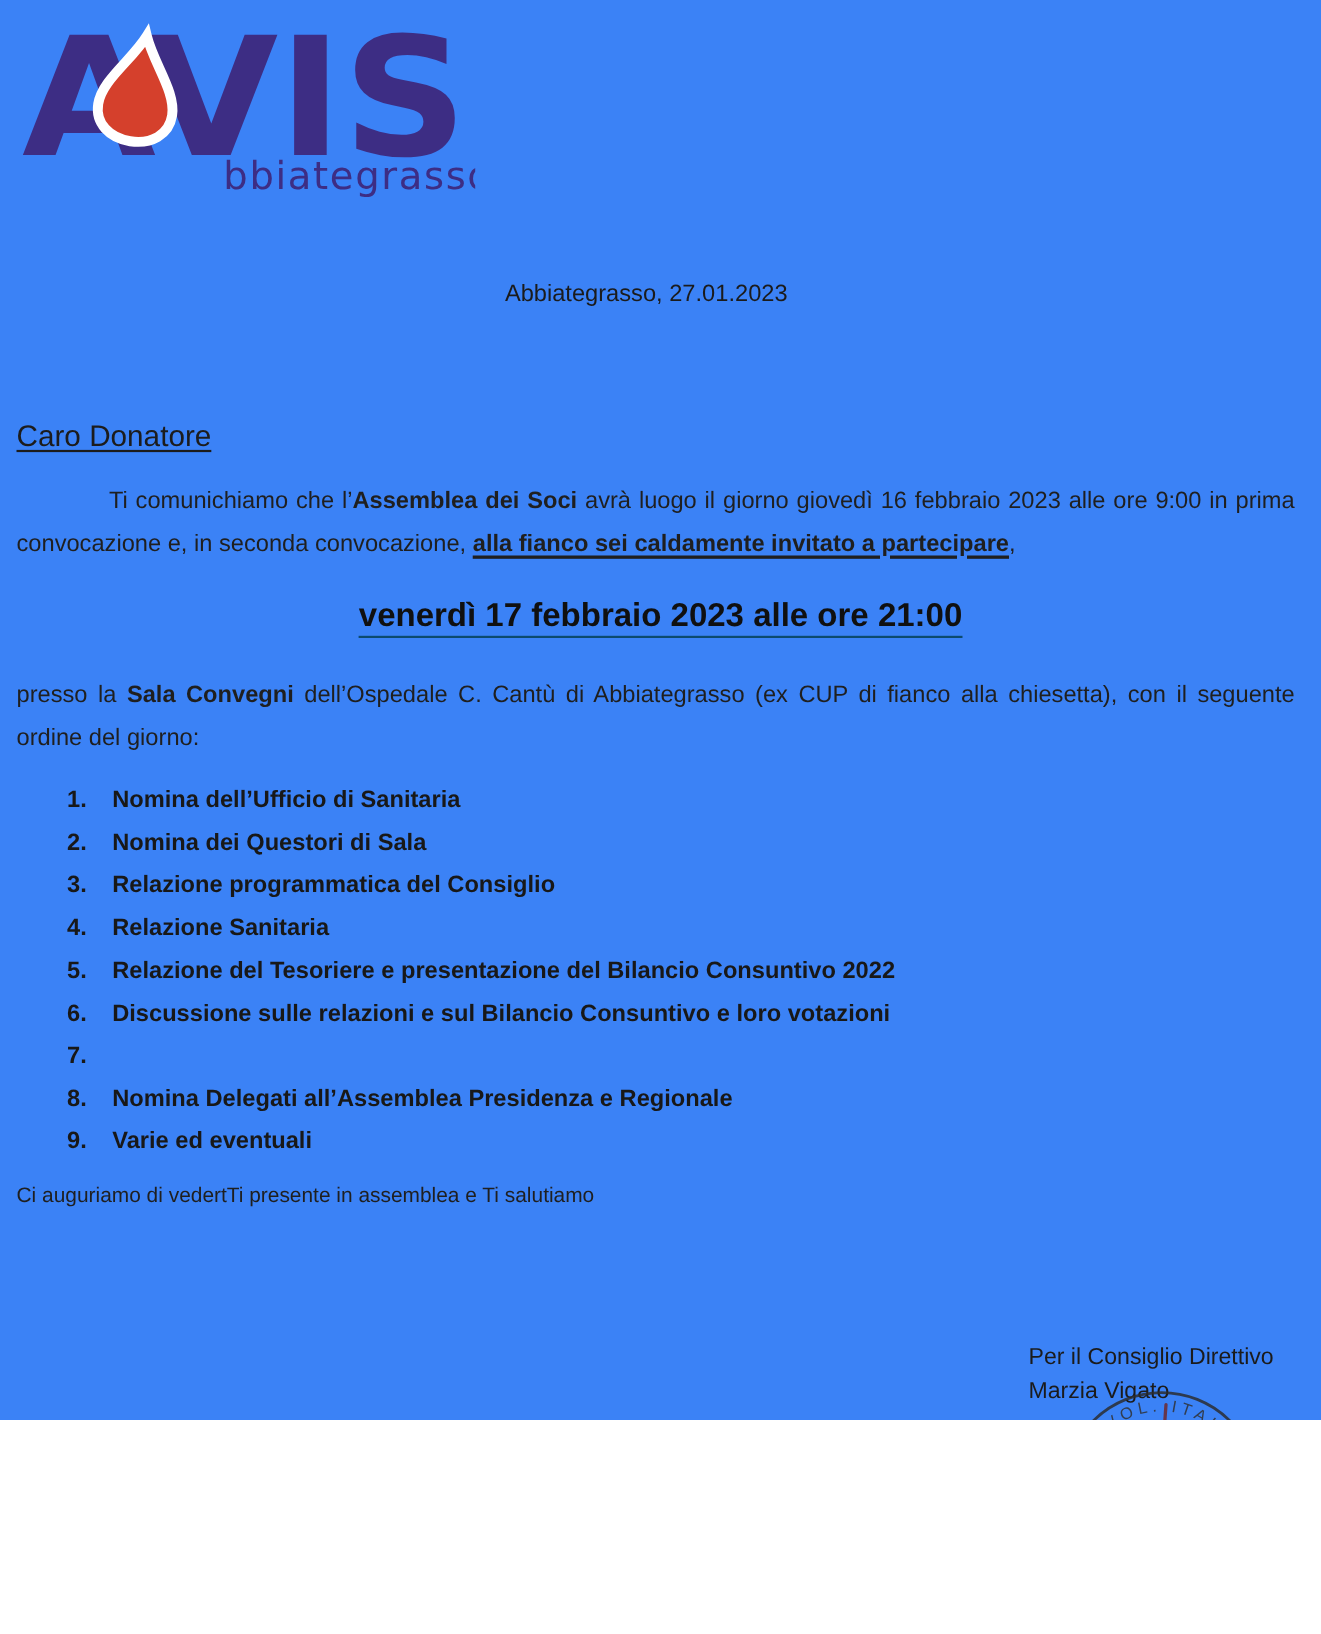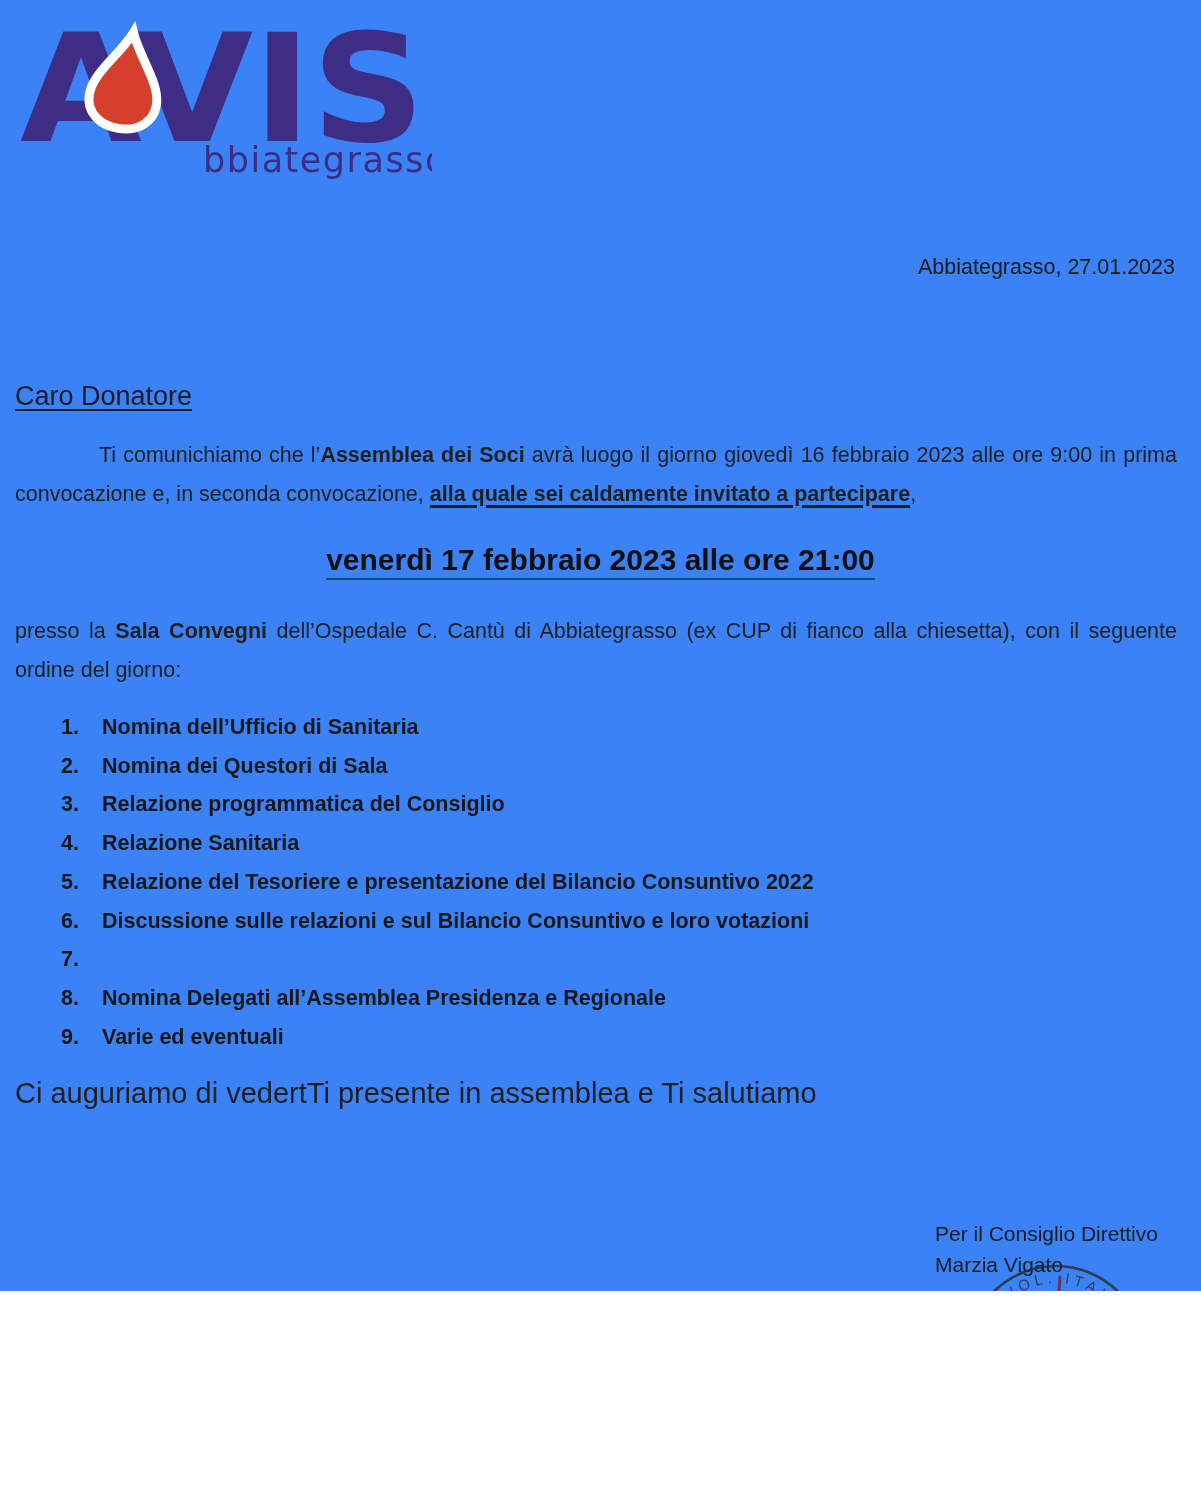--- a/index.html
+++ b/index.html
@@ -10,21 +10,21 @@
     overflow:hidden;
     font-family:"Liberation Sans", sans-serif;
     color:#1c1c1c;
   }
   .abs{position:absolute;}
   
   .logo{left:20px;top:4px;width:412px;height:176px;}
   
   .date-line{
     left:0;right:26px;top:253px;
-    text-align:right;font-size:21.5px;line-height:28px;color:#1b1b1b;
+    text-align:center;font-size:21.5px;line-height:28px;color:#1b1b1b;
   }
   
   .salutation{
     left:15px;top:381px;font-size:27px;
     text-decoration:underline;text-decoration-thickness:2px;text-underline-offset:4px;
   }
   
   .para{
     left:15px;width:1162px;
     font-size:21.5px;line-height:38.5px;
@@ -41,21 +41,21 @@
   .heading span{
     display:inline-block;
     font-size:30px;font-weight:bold;color:#101010;
     border-bottom:2px solid #0c4a6e;padding-bottom:1px;
   }
   
   .agenda{left:61px;top:708px;width:1100px;}
   .agenda-item{display:flex;line-height:38.7px;font-size:21.5px;font-weight:bold;color:#181818;}
   .agenda-num{width:41px;flex:0 0 41px;}
   
-  .closing{left:15px;top:1077px;font-size:29px;color:#1f1f1f;}
+  .closing{left:15px;top:1077px;font-size:19px;color:#1f1f1f;}
   
   .signature{
     left:935px;top:1219px;width:250px;
     font-size:21px;line-height:30.5px;color:#1b1b1b;
     z-index:1;
   }
   
   .stamp{left:961px;top:1259px;width:190px;height:190px;z-index:2;}
   
   .bottom-rule{left:8px;top:1468px;width:1169px;height:8px;background:#111111;}
@@ -72,21 +72,21 @@
         <path d="M106 28 C96 52 72 74 72 96 C72 114 87 125 106 125 C125 125 140 114 140 96 C140 74 116 52 106 28 Z" fill="#d5402c" stroke="#ffffff" stroke-width="9"></path>
       </g>
       <text x="183" y="168" font-family="DejaVu Sans, sans-serif" font-size="35" fill="#3d2d84" letter-spacing="1.5">bbiategrasso</text>
     </svg>
   </div>
 
   <div class="abs date-line">Abbiategrasso, 27.01.2023</div>
 
   <div class="abs salutation">Caro Donatore</div>
 
-  <div class="abs para para1"><span>Ti comunichiamo che l’</span><span class="seg-b">Assemblea dei Soci</span><span> avrà luogo il giorno giovedì 16 febbraio 2023 alle ore 9:00 in prima convocazione e, in seconda convocazione, </span><span class="seg-bu">alla quale sei caldamente invitato a partecipare</span><span>,</span></div>
+  <div class="abs para para1"><span>Ti comunichiamo che l’</span><span class="seg-b">Assemblea dei Soci</span><span> avrà luogo il giorno giovedì 16 febbraio 2023 alle ore 9:00 in prima convocazione e, in seconda convocazione, </span><span class="seg-bu">alla fianco sei caldamente invitato a partecipare</span><span>,</span></div>
 
   <div class="abs heading">
     <span>venerdì 17 febbraio 2023 alle ore 21:00</span>
   </div>
 
   <div class="abs para para2"><span>presso la </span><span class="seg-b">Sala Convegni</span><span> dell’Ospedale C. Cantù di Abbiategrasso (ex CUP di fianco alla chiesetta), con il seguente ordine del giorno:</span></div>
 
   <div class="abs agenda">
     <div class="agenda-item">
         <span class="agenda-num">1.</span>

